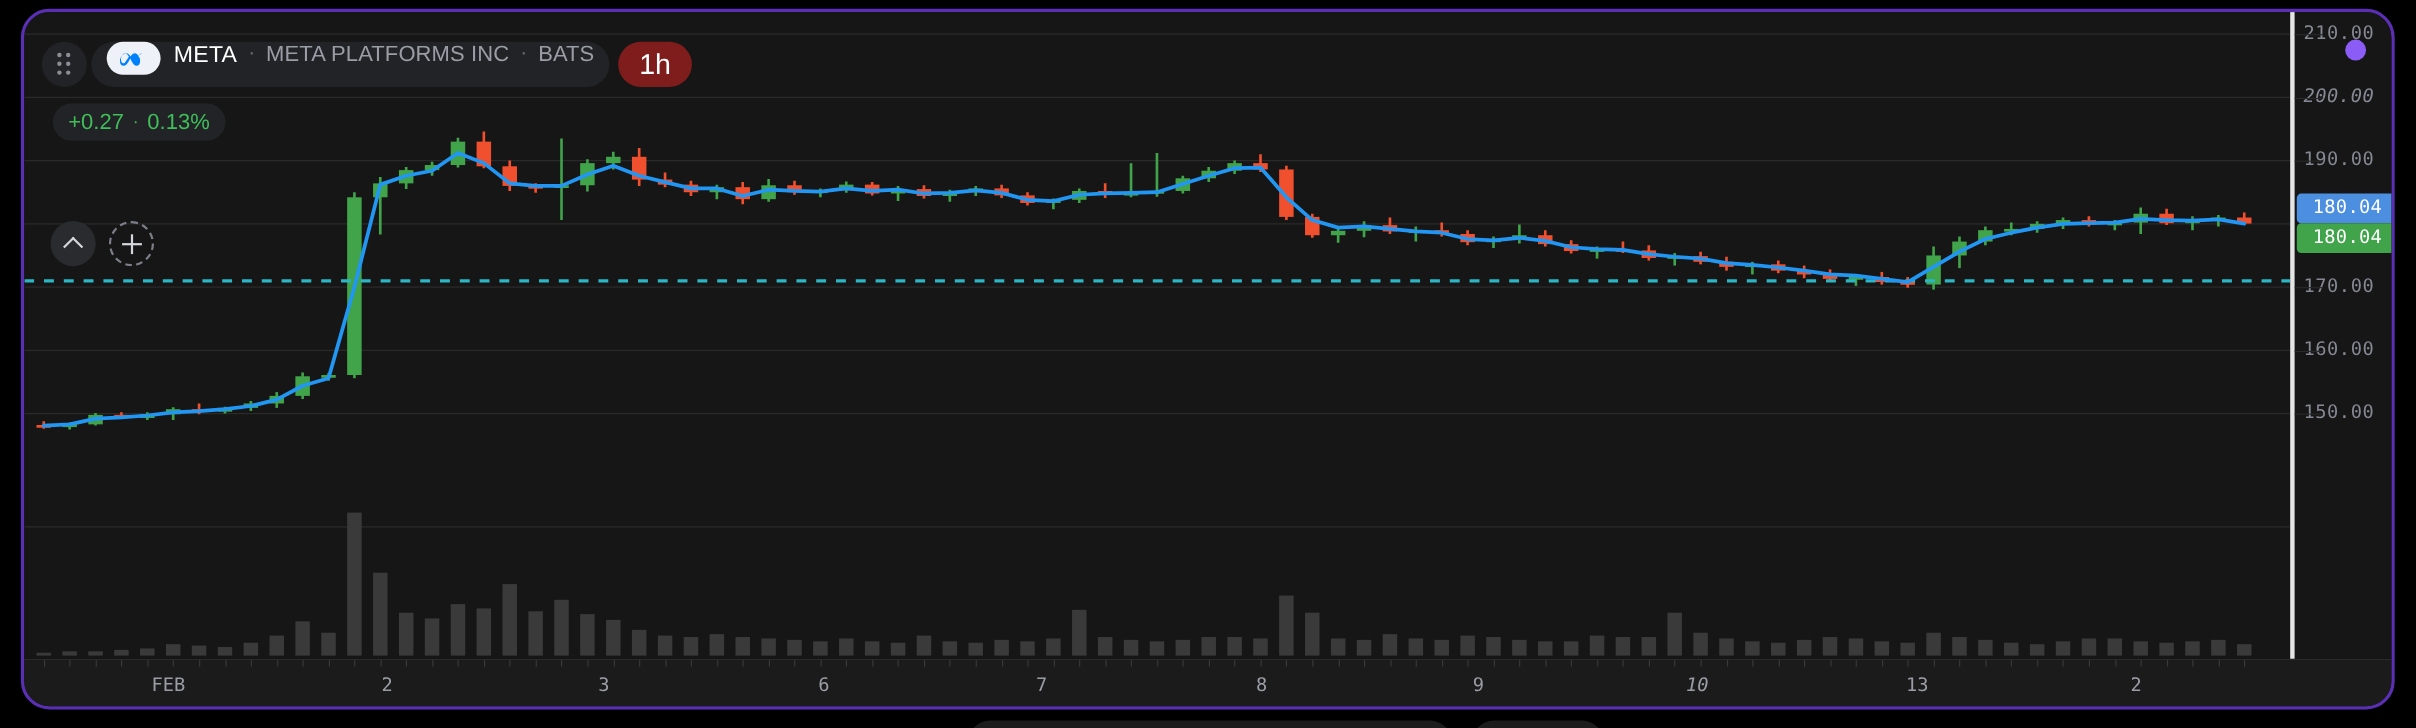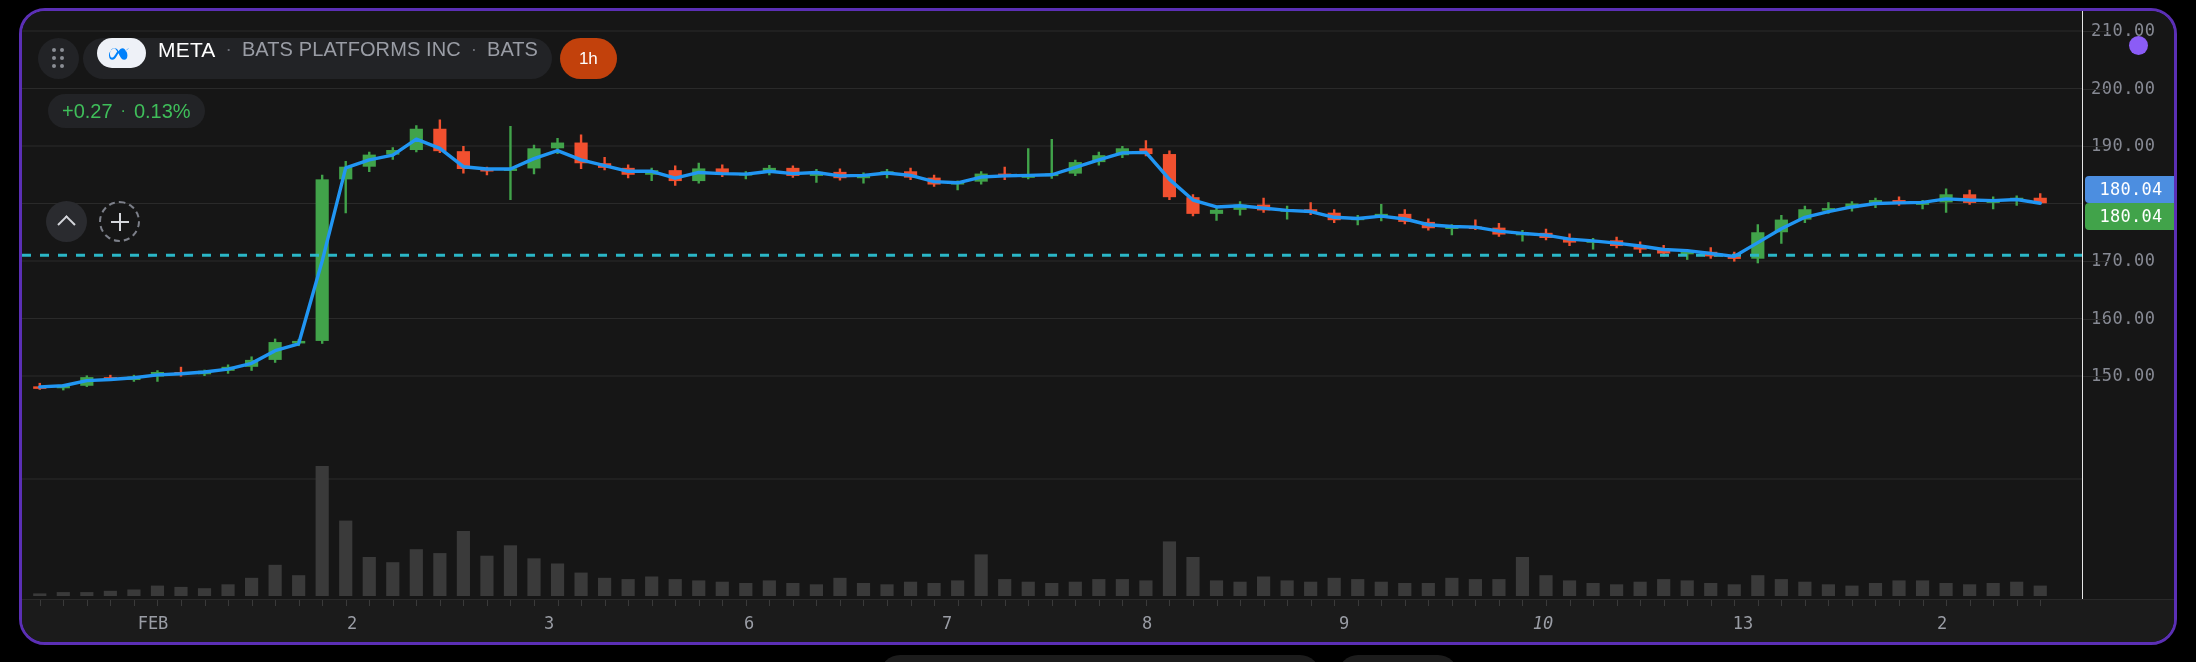--- a/index.html
+++ b/index.html
@@ -55,21 +55,21 @@
     left: 0; width: 2060px; height: 1px;
     background: #2a2a2a;
   }
 
   
   .price-axis {
     position: absolute;
     left: 2060px; top: 0px;
     width: 114px; height: 588px;
     background: #161616;
-    border-left: 1px solid #e5e5e5;
+    border-left: 4px solid #e5e5e5;
   }
   .price-tick {
     position: absolute;
     left: 8px;
     font-size: 17px;
     color: #868993;
     letter-spacing: 0.5px;
     font-family: "DejaVu Sans Mono", monospace;
     white-space: nowrap;
   }
@@ -158,27 +158,27 @@
   .sym {
     font-size: 21px; color: #ffffff; font-weight: 500;
     letter-spacing: 0.2px;
   }
   .dotsep {
     color: #6b6e76; font-size: 19px; margin: 0 10px;
   }
   .desc { font-size: 20px; color: #9a9da5; letter-spacing: 0.1px; }
   .exch { font-size: 20px; color: #9a9da5; }
   .tf-pill {
-    background: #c2410c;
+    background: #7f1d1d;
     border-radius: 22px;
     height: 41px;
     padding: 0 19px;
     display: flex; align-items: center;
     margin-left: 8px;
-    font-size: 17px; color: #ffffff;
+    font-size: 26px; color: #ffffff;
   }
   #hdr-change { left: 26px; top: 83px; }
   .change-pill {
     background: #222326;
     border-radius: 18px;
     height: 34px;
     padding: 0 14px;
     display: flex; align-items: center;
     font-size: 20px;
   }
@@ -496,21 +496,21 @@
           <rect x="2011.6427906976744" y="186.75" width="13.179534883720931" height="5.520000000000039" fill="#f1502f"></rect>
           <line x1="0" y1="244.25" x2="2060" y2="244.25" stroke="#2bb6c6" stroke-width="3" stroke-dasharray="9 9"></line>
           <polyline points="17.767441860465116,375.925 41.30232558139535,374.7749999999999 64.83720930232558,369.6000000000001 88.37209302325581,368.45 111.90697674418604,366.7250000000001 135.44186046511626,363.8500000000001 158.97674418604652,362.69999999999993 182.51162790697674,360.9750000000001 206.04651162790697,358.1 229.5813953488372,352.3500000000001 253.11627906976742,339.7 276.65116279069764,332.8 300.1860465116279,250 323.72093023255815,156.85000000000008 347.25581395348837,148.80000000000004 370.7906976744186,144.19999999999996 394.3255813953488,128.10000000000008 417.86046511627904,137.3 441.39534883720927,155.69999999999996 464.9302325581395,158 488.4651162790697,158 512,147.64999999999992 535.5348837209302,139.60000000000005 559.0697674418604,148.80000000000004 582.6046511627908,154.55000000000004 606.139534883721,160.3 629.6744186046512,160.3 653.2093023255815,167.2 676.7441860465117,161.44999999999996 700.2790697674419,162.60000000000008 723.8139534883721,163.17500000000004 747.3488372093024,160.3 770.8837209302326,162.60000000000008 794.4186046511628,161.44999999999996 817.953488372093,164.89999999999992 841.4883720930233,164.32499999999996 865.0232558139535,162.02499999999992 888.5581395348837,164.32499999999996 912.0930232558139,170.64999999999992 935.6279069767442,171.80000000000004 959.1627906976744,166.05000000000004 982.6976744186047,164.89999999999992 1006.232558139535,164.32499999999996 1029.7674418604652,163.75 1053.3023255813953,156.27499999999992 1076.8372093023256,148.80000000000004 1100.3720930232557,141.89999999999992 1123.906976744186,141.32499999999996 1147.4418604651164,168.35000000000005 1170.9767441860465,189.05 1194.5116279069769,195.95 1218.046511627907,194.80000000000004 1241.5813953488373,197.10000000000005 1265.1162790697674,199.39999999999992 1288.6511627906978,200.55000000000004 1312.1860465116279,206.30000000000004 1335.7209302325582,207.44999999999996 1359.2558139534883,205.14999999999992 1382.7906976744187,208.02499999999992 1406.3255813953488,213.77499999999992 1429.860465116279,215.5 1453.3953488372092,216.07499999999996 1476.9302325581396,220.10000000000008 1500.4651162790697,222.39999999999992 1524,224.125 1547.5348837209303,228.14999999999992 1571.0697674418604,229.875 1594.6046511627908,232.175 1618.139534883721,235.05000000000004 1641.6744186046512,238.5 1665.2093023255813,239.64999999999995 1688.7441860465117,242.52499999999992 1712.2790697674418,245.39999999999995 1735.8139534883721,231.60000000000005 1759.3488372093022,217.8 1782.8837209302326,206.30000000000004 1806.4186046511627,200.55000000000004 1829.953488372093,195.95 1853.4883720930231,192.5 1877.0232558139535,191.92500000000004 1900.5581395348836,191.35000000000008 1924.093023255814,187.89999999999995 1947.6279069767443,189.05 1971.1627906976744,189.625 1994.6976744186047,188.47500000000005 2018.2325581395348,192.27000000000004" fill="none" stroke="#2196f3" stroke-width="3.4" stroke-linejoin="round" stroke-linecap="round"></polyline>
         </svg>
     </div>
 
     <div class="price-axis" id="price-axis">
       <div class="purple-dot"></div>
     <div class="price-tick" style="top: 9px;">210.00</div>
         <div class="gridline" style="top: 20px; width: 26px; left: 0px; position: absolute; background: rgb(42, 42, 42);"></div>
-        <div class="price-tick" style="top: 66.5px;">200.00</div>
+        <div class="price-tick" style="top: 66.5px; font-style: italic;">200.00</div>
         <div class="gridline" style="top: 77.5px; width: 26px; left: 0px; position: absolute; background: rgb(42, 42, 42);"></div>
         <div class="price-tick" style="top: 124px;">190.00</div>
         <div class="gridline" style="top: 135px; width: 26px; left: 0px; position: absolute; background: rgb(42, 42, 42);"></div>
         <div class="price-tick" style="top: 239px;">170.00</div>
         <div class="gridline" style="top: 250px; width: 26px; left: 0px; position: absolute; background: rgb(42, 42, 42);"></div>
         <div class="price-tick" style="top: 296.5px;">160.00</div>
         <div class="gridline" style="top: 307.5px; width: 26px; left: 0px; position: absolute; background: rgb(42, 42, 42);"></div>
         <div class="price-tick" style="top: 354px;">150.00</div>
         <div class="gridline" style="top: 365px; width: 26px; left: 0px; position: absolute; background: rgb(42, 42, 42);"></div>
         <div class="price-badge" style="background: rgb(76, 142, 224); top: 165.27px;">180.04</div>
@@ -629,21 +629,21 @@
       </div>
       <div class="pill">
         <div class="meta-logo">
           <svg width="26" height="18" viewBox="0 0 26 18">
             <path d="M3.2 13.6c-1.4 0-2.2-1.4-2.2-3.4 0-3.1 1.6-5.9 3.6-5.9 1.3 0 2.3 1 3.6 3.1-1.4 2.2-2.2 3.5-2.6 4.1-.9 1.4-1.5 2.1-2.4 2.1zm16.9-9.3c-1.2 0-2.2 .9-3.3 2.5-.9-1.5-1.7-2.5-3.2-2.5-1.6 0-2.9 1.2-4 3-.9-1.8-2.1-3-3.9-3C2.8 4.3 0 8.1 0 11.4c0 2.6 1.3 4.3 3.4 4.3 1.6 0 2.7-.8 4.1-3.1.6-1 1.2-2.1 1.9-3.4.5.9.9 1.8 1.4 2.8 1.6 3 2.7 3.7 4.3 3.7 2.1 0 3.3-1.7 3.3-4.3 0-2.3-.9-4.4-2-4.4z" fill="#0081fb"></path>
             <path d="M13.4 6.1c1.1-1.7 2.1-2.6 3.2-2.6 2 0 3.5 2.4 3.5 6.1 0 2.2-.7 3.6-1.9 3.6-.9 0-1.5-.6-2.6-2.6l-2.2-4.5z" fill="#0064e0" opacity="0"></path>
           </svg>
         </div>
         <span class="sym">META</span>
         <span class="dotsep">·</span>
-        <span class="desc">BATS PLATFORMS INC</span>
+        <span class="desc">META PLATFORMS INC</span>
         <span class="dotsep">·</span>
         <span class="exch">BATS</span>
       </div>
       <div class="tf-pill">1h</div>
     </div>
 
     <div class="hdr-row" id="hdr-change">
       <div class="change-pill">
         <span class="pos">+0.27</span>
         <span class="chg-sep">·</span>

